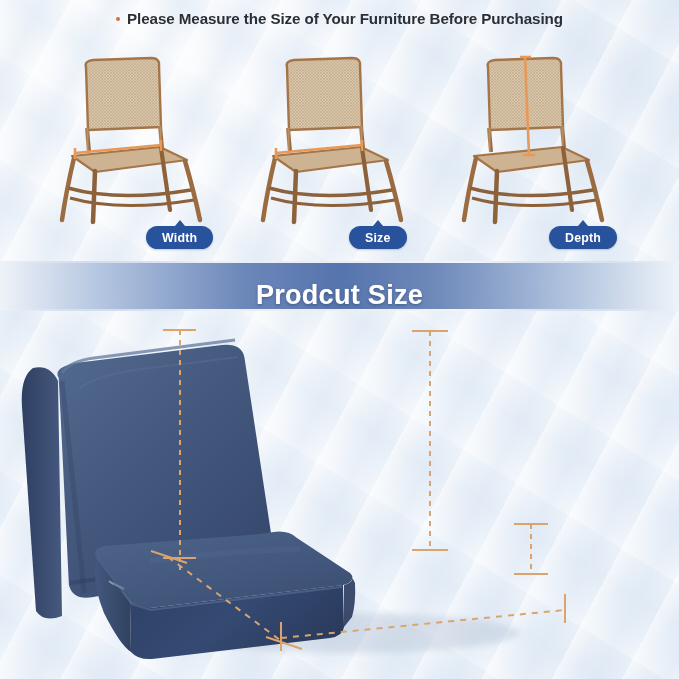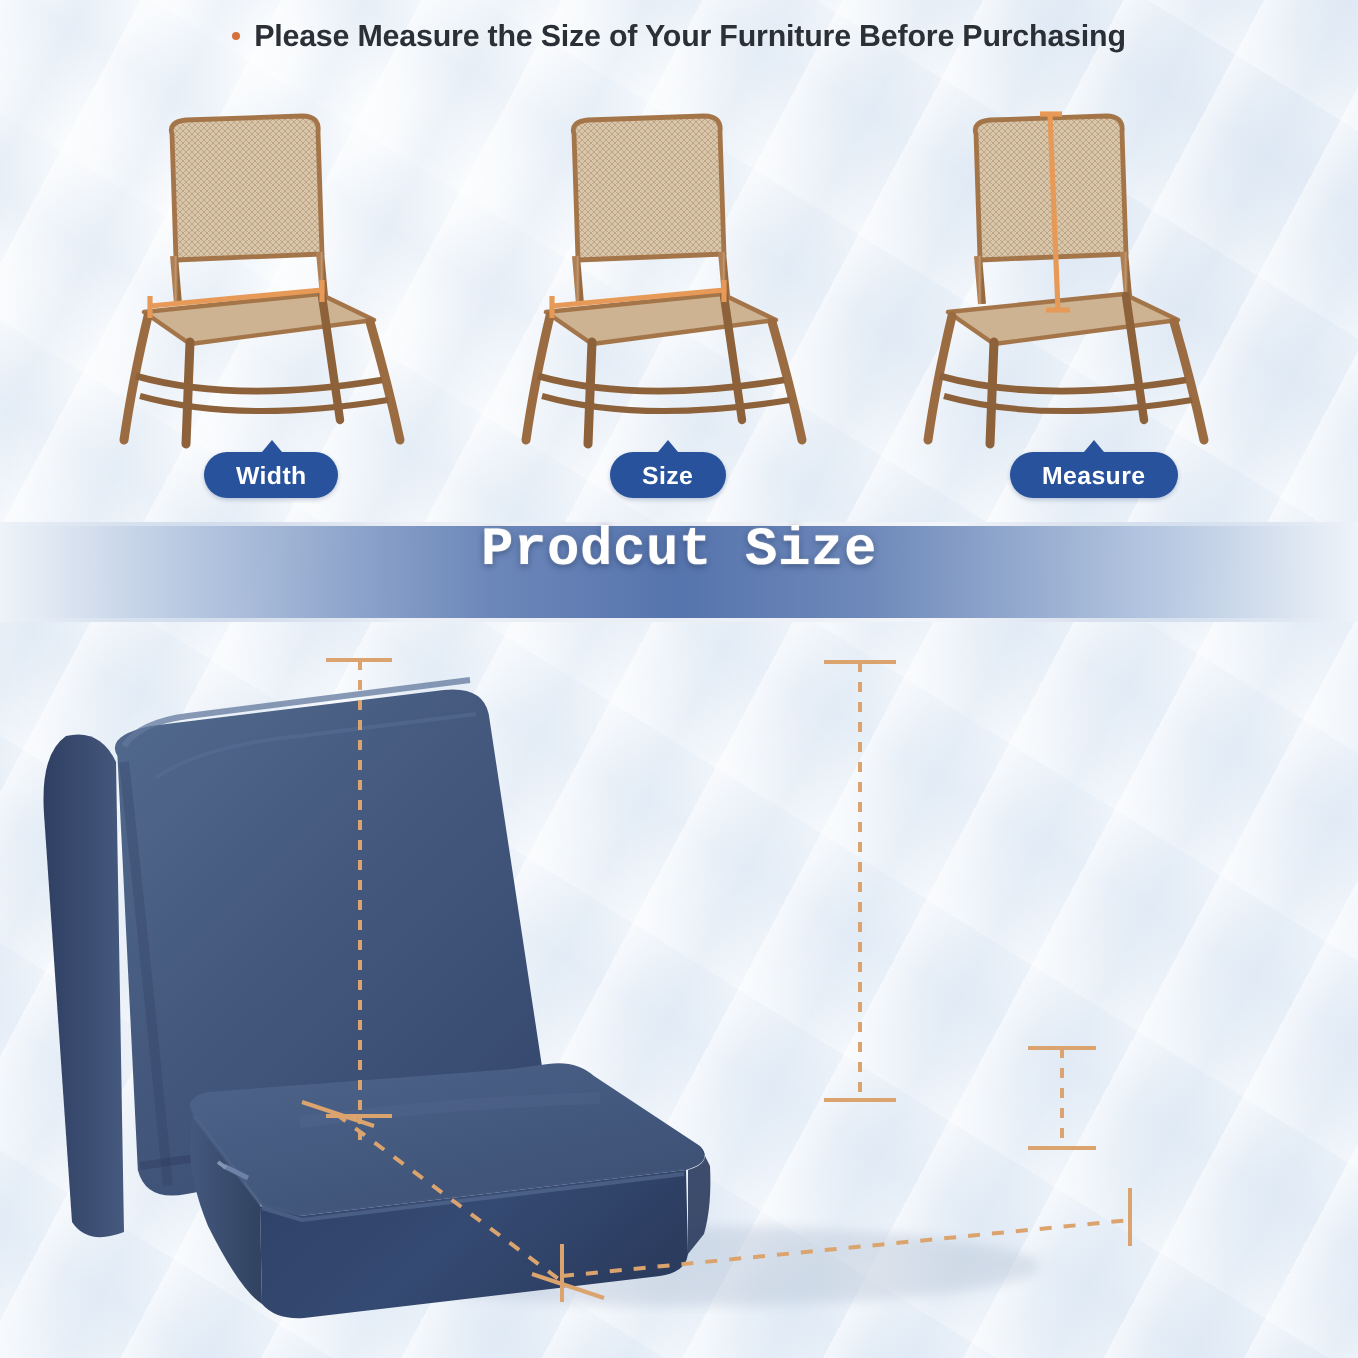--- a/index.html
+++ b/index.html
@@ -59,20 +59,21 @@
     height: 23px;
     padding: 0 16px;
     background: #28529b;
     border-radius: 12px;
     color: #ffffff;
     font-size: 12.4px;
     font-weight: bold;
     letter-spacing: 0.2px;
     box-shadow: 0 1px 2px rgba(30,60,110,0.25);
     white-space: nowrap;
+    margin-left: 44px;
   }
   .pill .nub {
     position: absolute;
     top: -6px; left: 50%;
     margin-left: -5px;
     width: 0; height: 0;
     border-left: 5px solid transparent;
     border-right: 5px solid transparent;
     border-bottom: 6px solid #28529b;
   }
@@ -86,21 +87,21 @@
     width: 679px; height: 50px;
     background:
       linear-gradient(to right,
         rgba(238,243,249,1) 0%,
         rgba(178,196,223,0.92) 14%,
         rgba(108,135,185,1) 36%,
         rgba(86,116,173,1) 50%,
         rgba(110,137,186,1) 64%,
         rgba(180,198,224,0.92) 86%,
         rgba(238,243,249,1) 100%);
-    display: flex; align-items: flex-start; justify-content: center; font-family: Liberation Mono, monospace;
+    display: flex; align-items: flex-end; justify-content: center;
   }
   .banner-edge-top, .banner-edge-bot {
     position: absolute; left: 0; width: 679px; height: 2px;
     background: linear-gradient(to right, rgba(255,255,255,0) 0%, rgba(255,255,255,0.85) 30%, rgba(255,255,255,0.9) 70%, rgba(255,255,255,0) 100%);
   }
   .banner-edge-top { top: 0; }
   .banner-edge-bot { bottom: 0; }
   .banner-title {
     position: relative;
     color: #ffffff;
@@ -238,21 +239,21 @@
     <div class="pill pill-width">
       <span class="nub"></span>
       <span>Width</span>
     </div>
     <div class="pill pill-depth">
       <span class="nub"></span>
       <span>Size</span>
     </div>
     <div class="pill pill-height">
       <span class="nub"></span>
-      <span>Measure</span>
+      <span>Depth</span>
     </div>
   </div>
 
   <div class="banner">
     <div class="banner-edge-top"></div>
     <div class="banner-edge-bot"></div>
     <div class="banner-title">Prodcut Size</div>
   </div>
 
   <div class="product-section">

